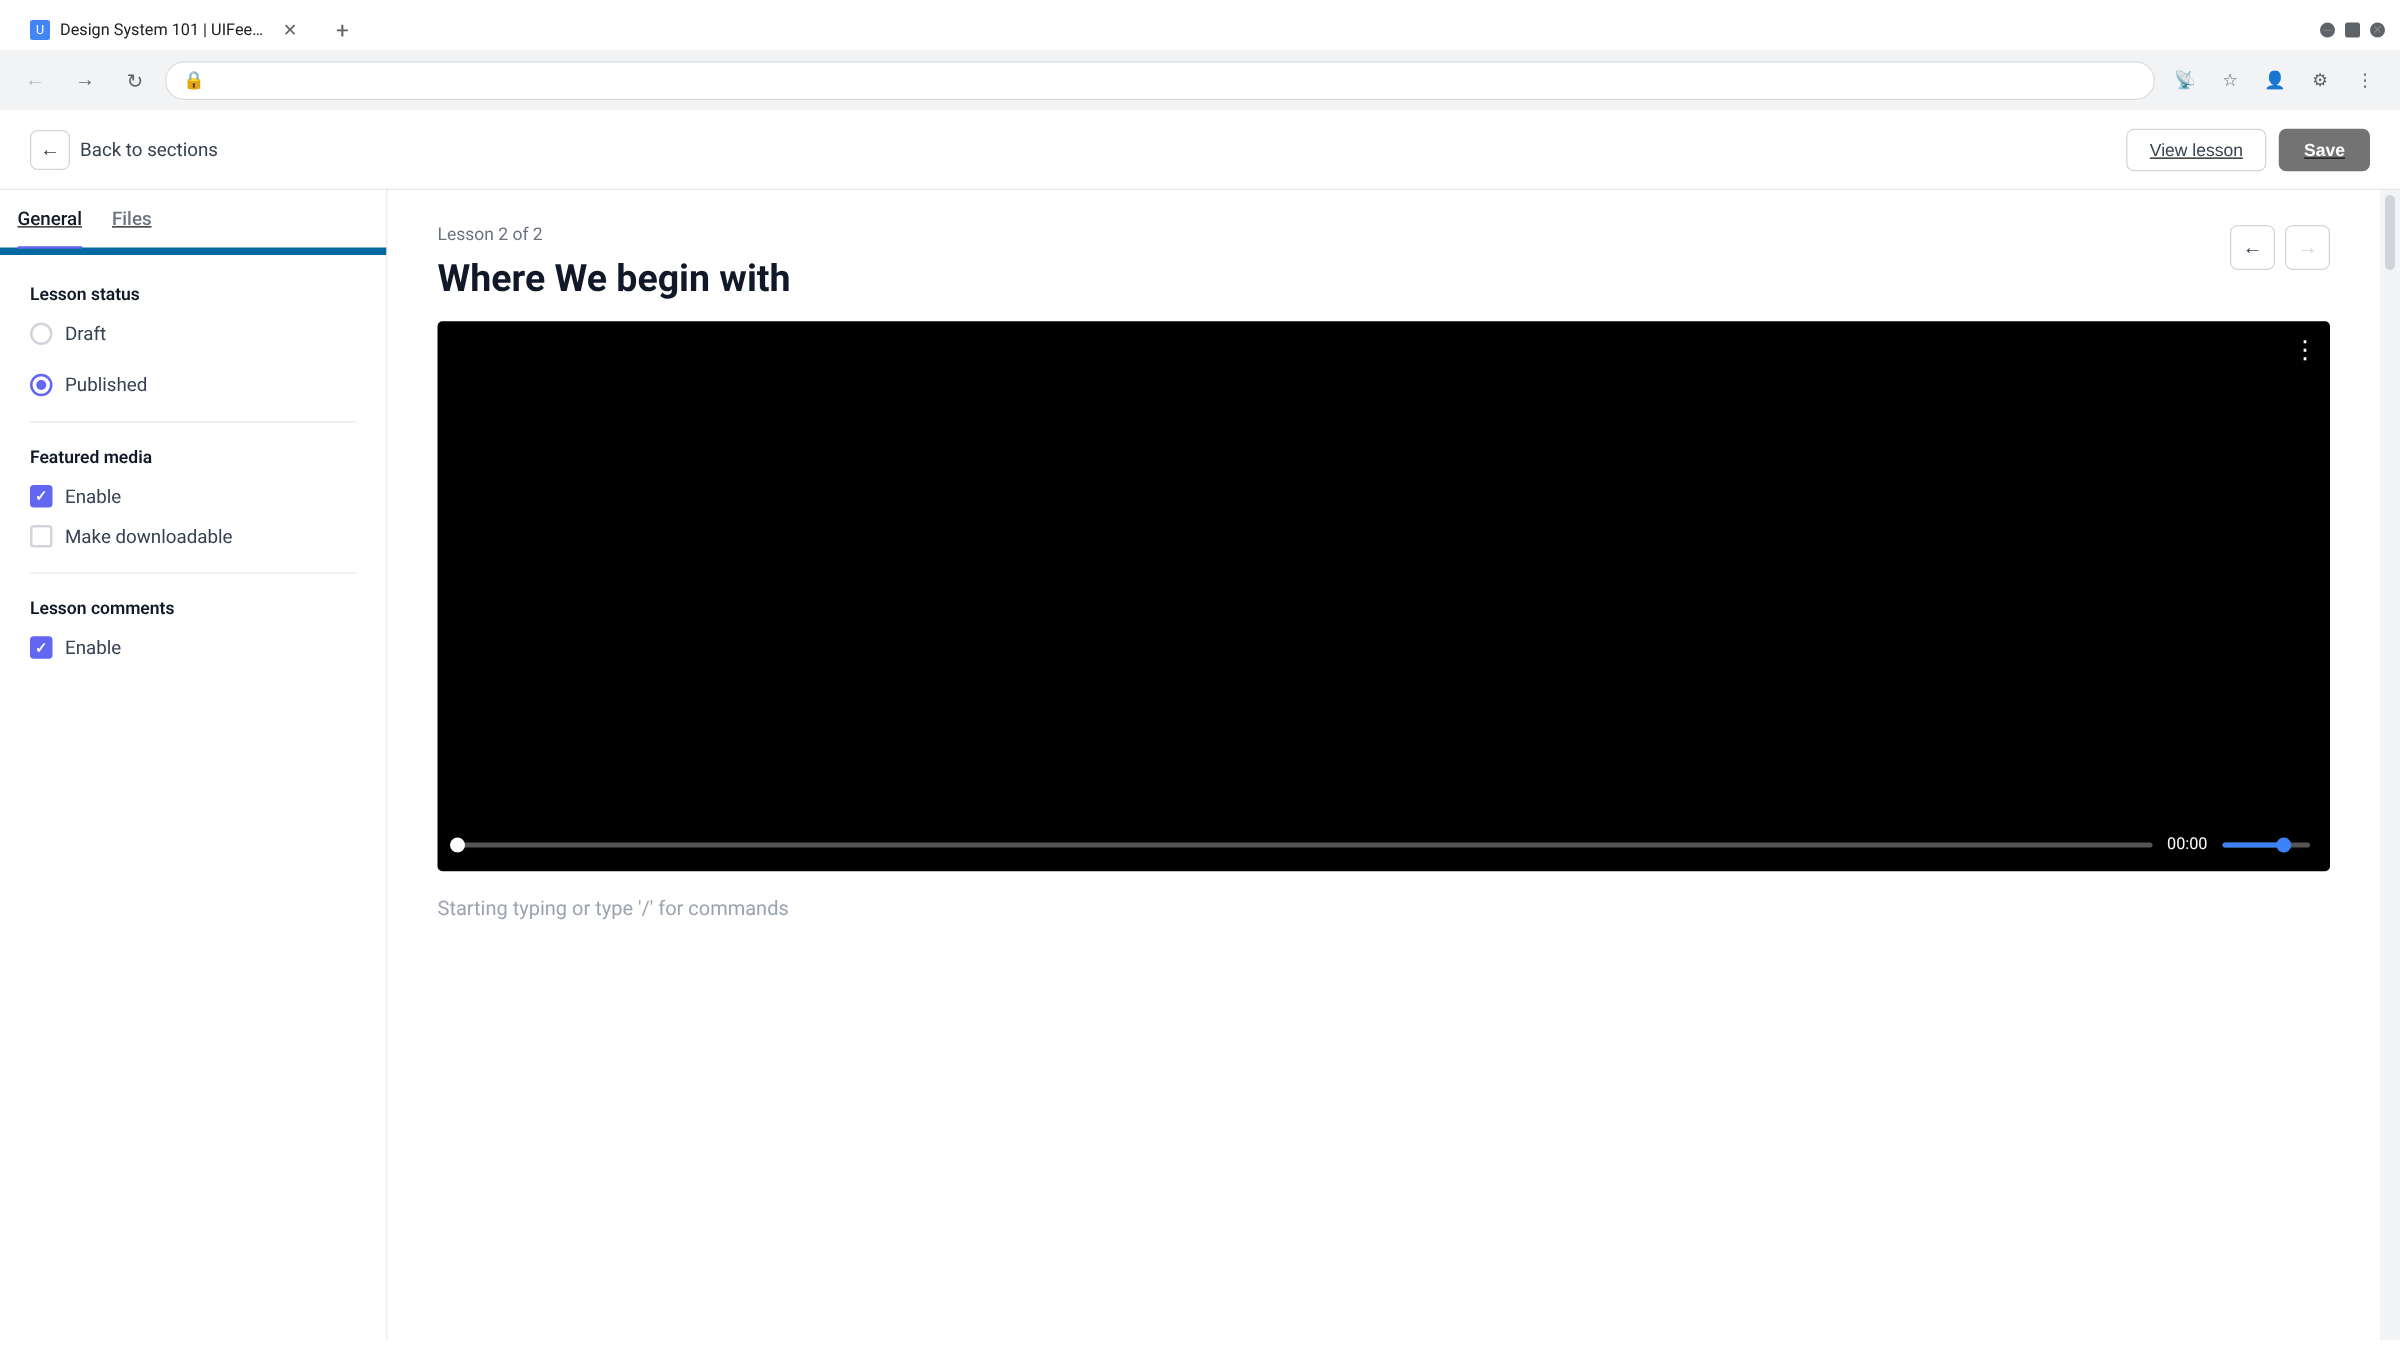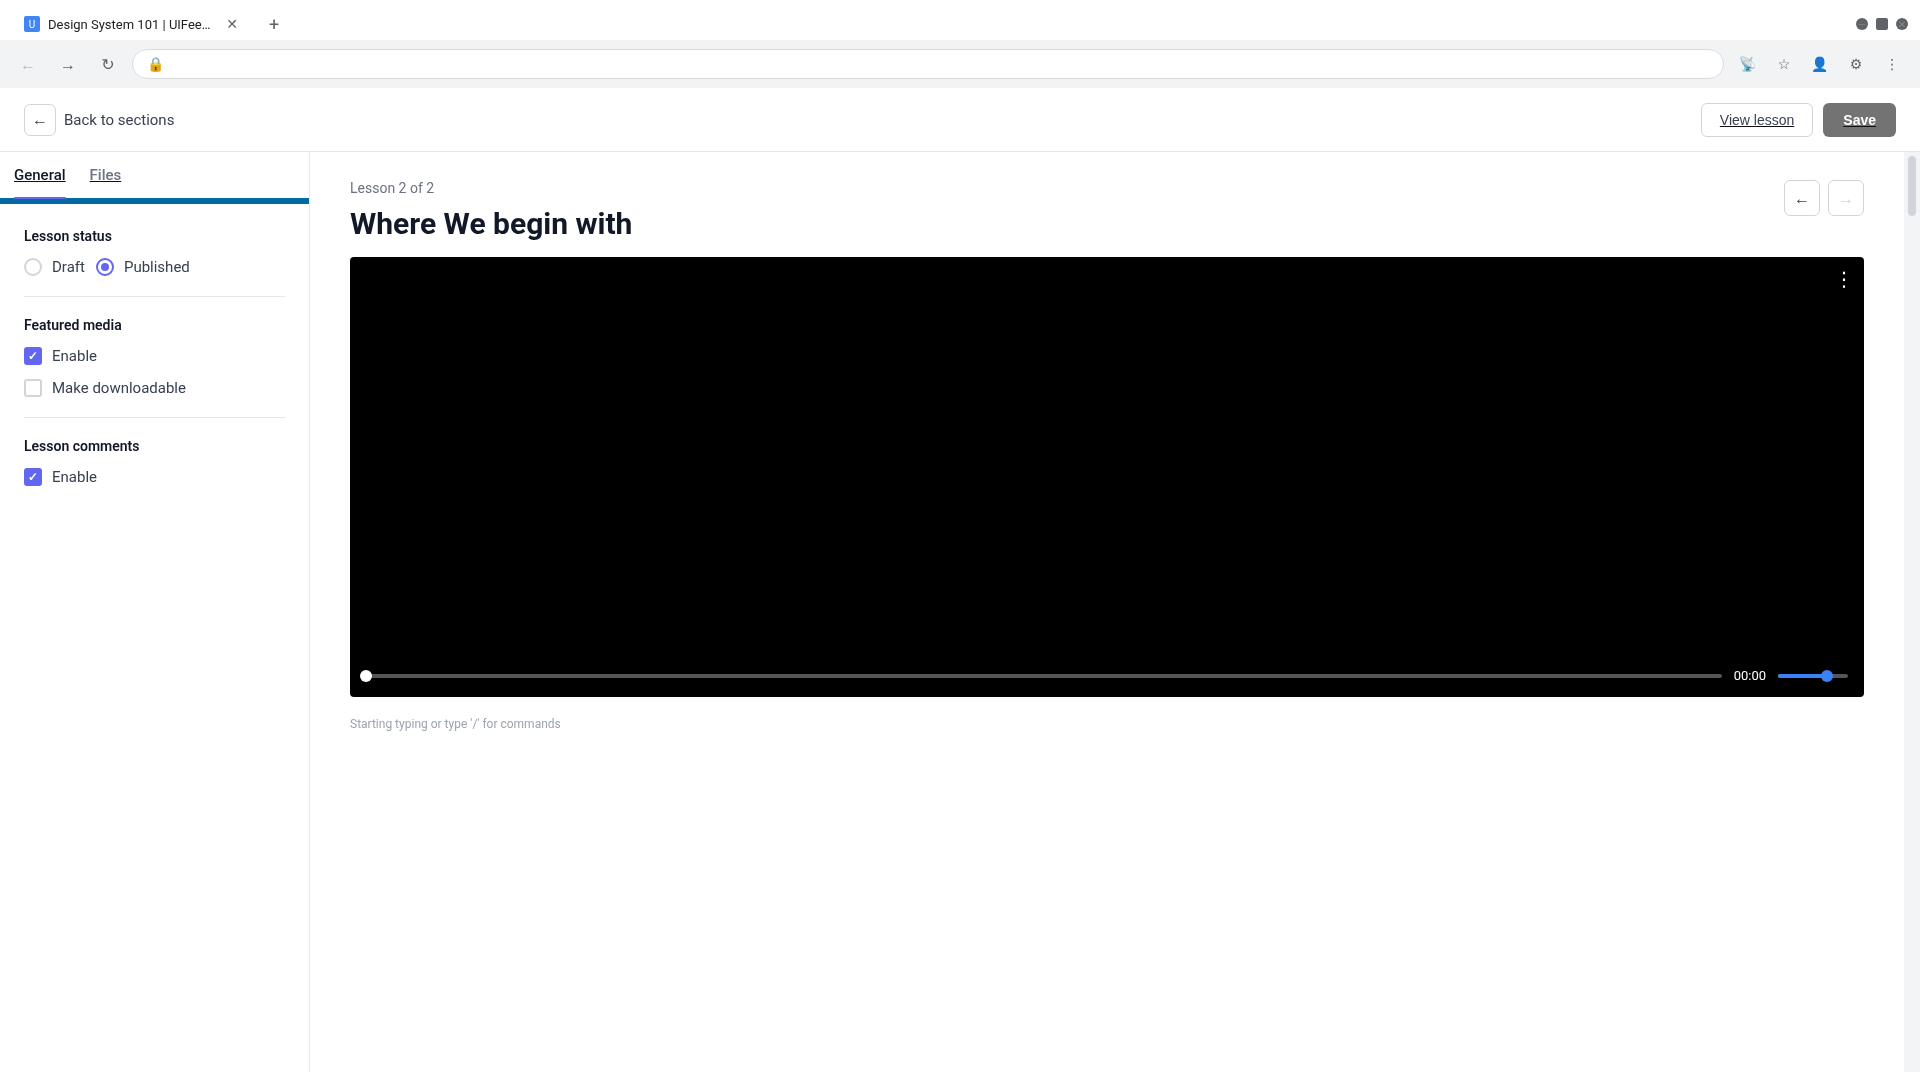--- a/index.html
+++ b/index.html
@@ -32,21 +32,21 @@
     .content-layout { display: flex; height: calc(1080px - 106px - 54px); }
 
     
     .sidebar { width: 310px; border-right: 1px solid #e5e7eb; padding: 0; flex-shrink: 0; }
     .sidebar-tabs { display: flex; border-bottom: 6px solid #0369a1; padding: 0 14px; text-decoration: underline; }
     .sidebar-tab { padding: 14px 0; font-size: 15px; font-weight: 500; color: #6b7280; cursor: pointer; margin-right: 24px; position: relative; }
     .sidebar-tab.active { color: #111827; }
     .sidebar-tab.active::after { content: ''; position: absolute; bottom: -1px; left: 0; right: 0; height: 2px; background: #6366f1; border-radius: 1px; }
     .sidebar-content { padding: 24px; }
     .section-title { font-size: 14px; font-weight: 600; color: #111827; margin-bottom: 14px; }
-    .radio-group { display: flex; flex-direction: row; gap: 11px; }
+    .radio-group { display: flex; flex-direction: column; gap: 23px; }
     .radio-item { display: flex; align-items: center; gap: 10px; cursor: pointer; font-size: 15px; color: #374151; }
     .radio-circle { width: 18px; height: 18px; border-radius: 50%; border: 2px solid #d1d5db; flex-shrink: 0; display: flex; align-items: center; justify-content: center; }
     .radio-circle.checked { border-color: #6366f1; }
     .radio-circle.checked::after { content: ''; width: 8px; height: 8px; border-radius: 50%; background: #6366f1; }
     .divider { height: 1px; background: #e5e7eb; margin: 20px 0; }
     .checkbox-group { display: flex; flex-direction: column; gap: 14px; }
     .checkbox-item { display: flex; align-items: center; gap: 10px; cursor: pointer; font-size: 15px; color: #374151; }
     .checkbox-box { width: 18px; height: 18px; border-radius: 3px; border: 2px solid #d1d5db; flex-shrink: 0; display: flex; align-items: center; justify-content: center; }
     .checkbox-box.checked { background: #6366f1; border-color: #6366f1; }
     .checkbox-box.checked::after { content: '✓'; color: #fff; font-size: 12px; font-weight: 700; }
@@ -67,21 +67,21 @@
     .progress-bar { flex: 1; height: 4px; background: #555; border-radius: 2px; position: relative; cursor: pointer; }
     .progress-fill { width: 0%; height: 100%; background: #fff; border-radius: 2px; }
     .progress-dot { width: 12px; height: 12px; background: #fff; border-radius: 50%; position: absolute; left: 0%; top: 50%; transform: translate(-50%, -50%); }
     .time-display { color: #fff; font-size: 13px; white-space: nowrap; }
     .volume-bar { width: 70px; height: 4px; background: #555; border-radius: 2px; position: relative; cursor: pointer; }
     .volume-fill { width: 70%; height: 100%; background: #3b82f6; border-radius: 2px; }
     .volume-dot { width: 12px; height: 12px; background: #3b82f6; border-radius: 50%; position: absolute; left: 70%; top: 50%; transform: translate(-50%, -50%); }
     .video-menu { position: absolute; top: 10px; right: 10px; color: #fff; cursor: pointer; font-size: 20px; }
 
     
-    .editor-hint { font-size: 12px; color: #9ca3af; margin-top: 20px; }
+    .editor-hint { font-size: 16px; color: #9ca3af; margin-top: 20px; }
 
     
     .scrollbar-area { width: 16px; background: #f3f4f6; display: flex; justify-content: center; padding-top: 4px; }
     .scrollbar-thumb { width: 8px; height: 60px; background: #d1d5db; border-radius: 4px; }
   </style>
 </head>
 <body>
 
 <div>
   <div class="browser-titlebar">

